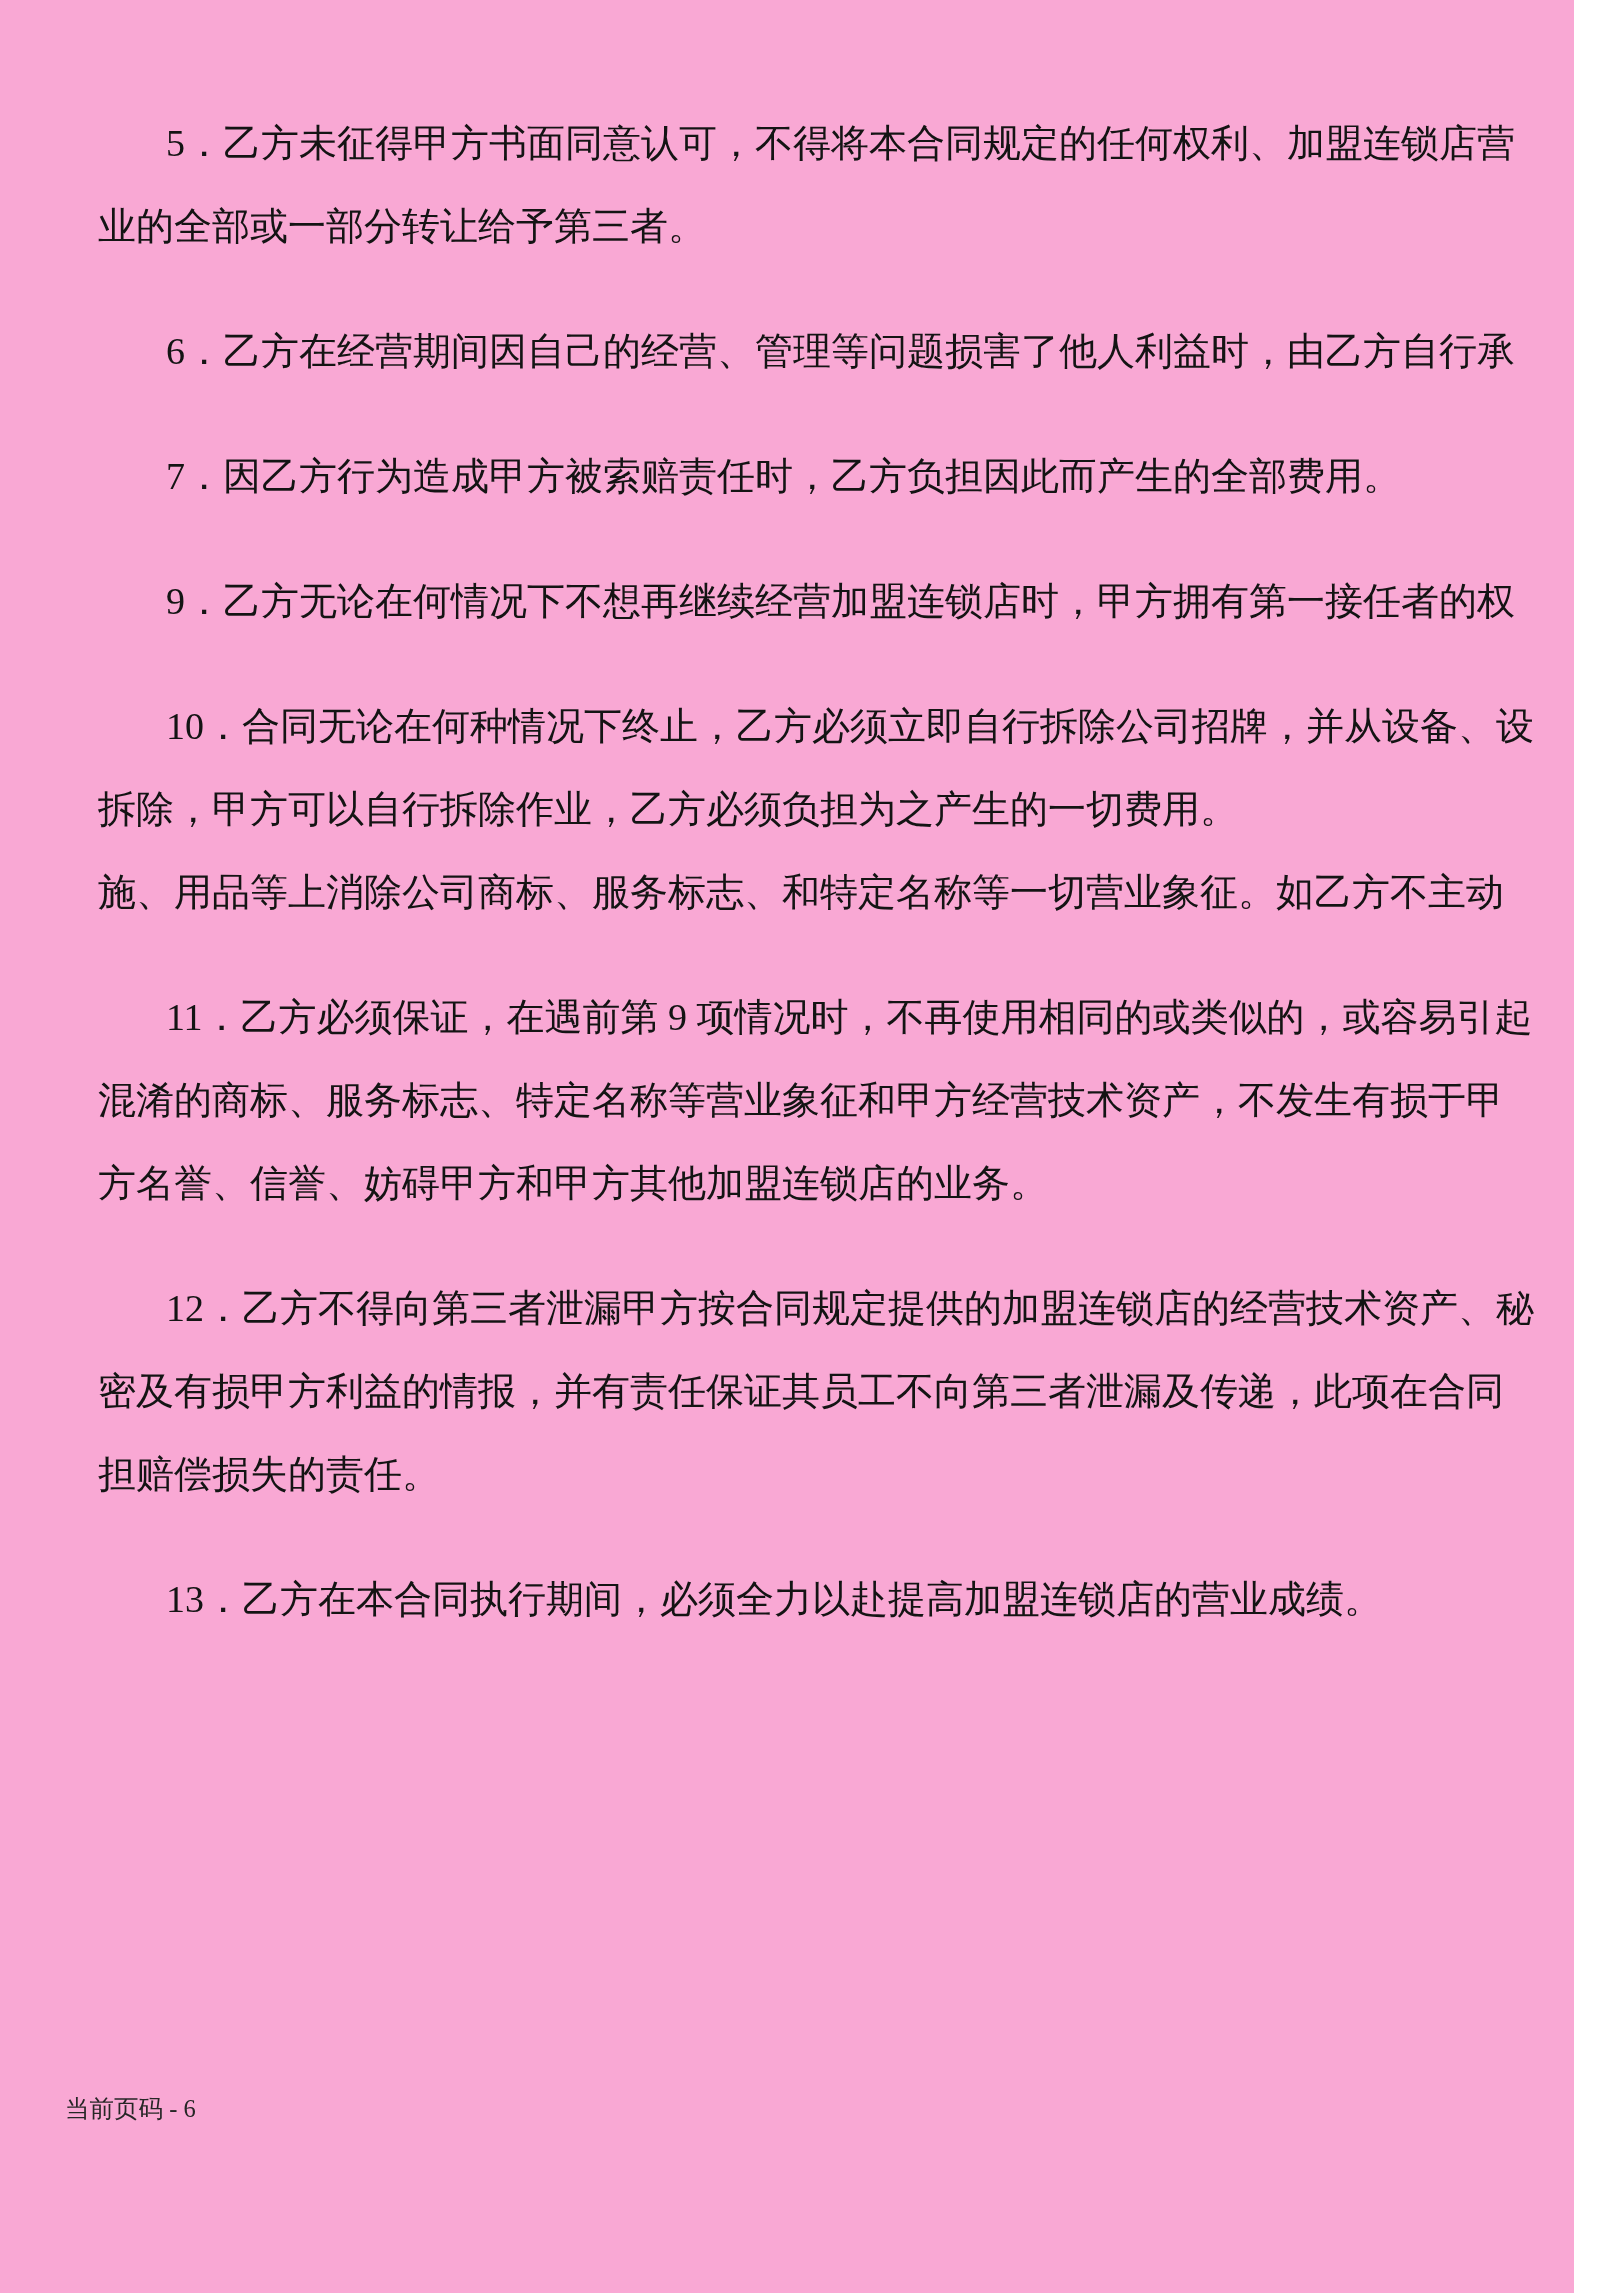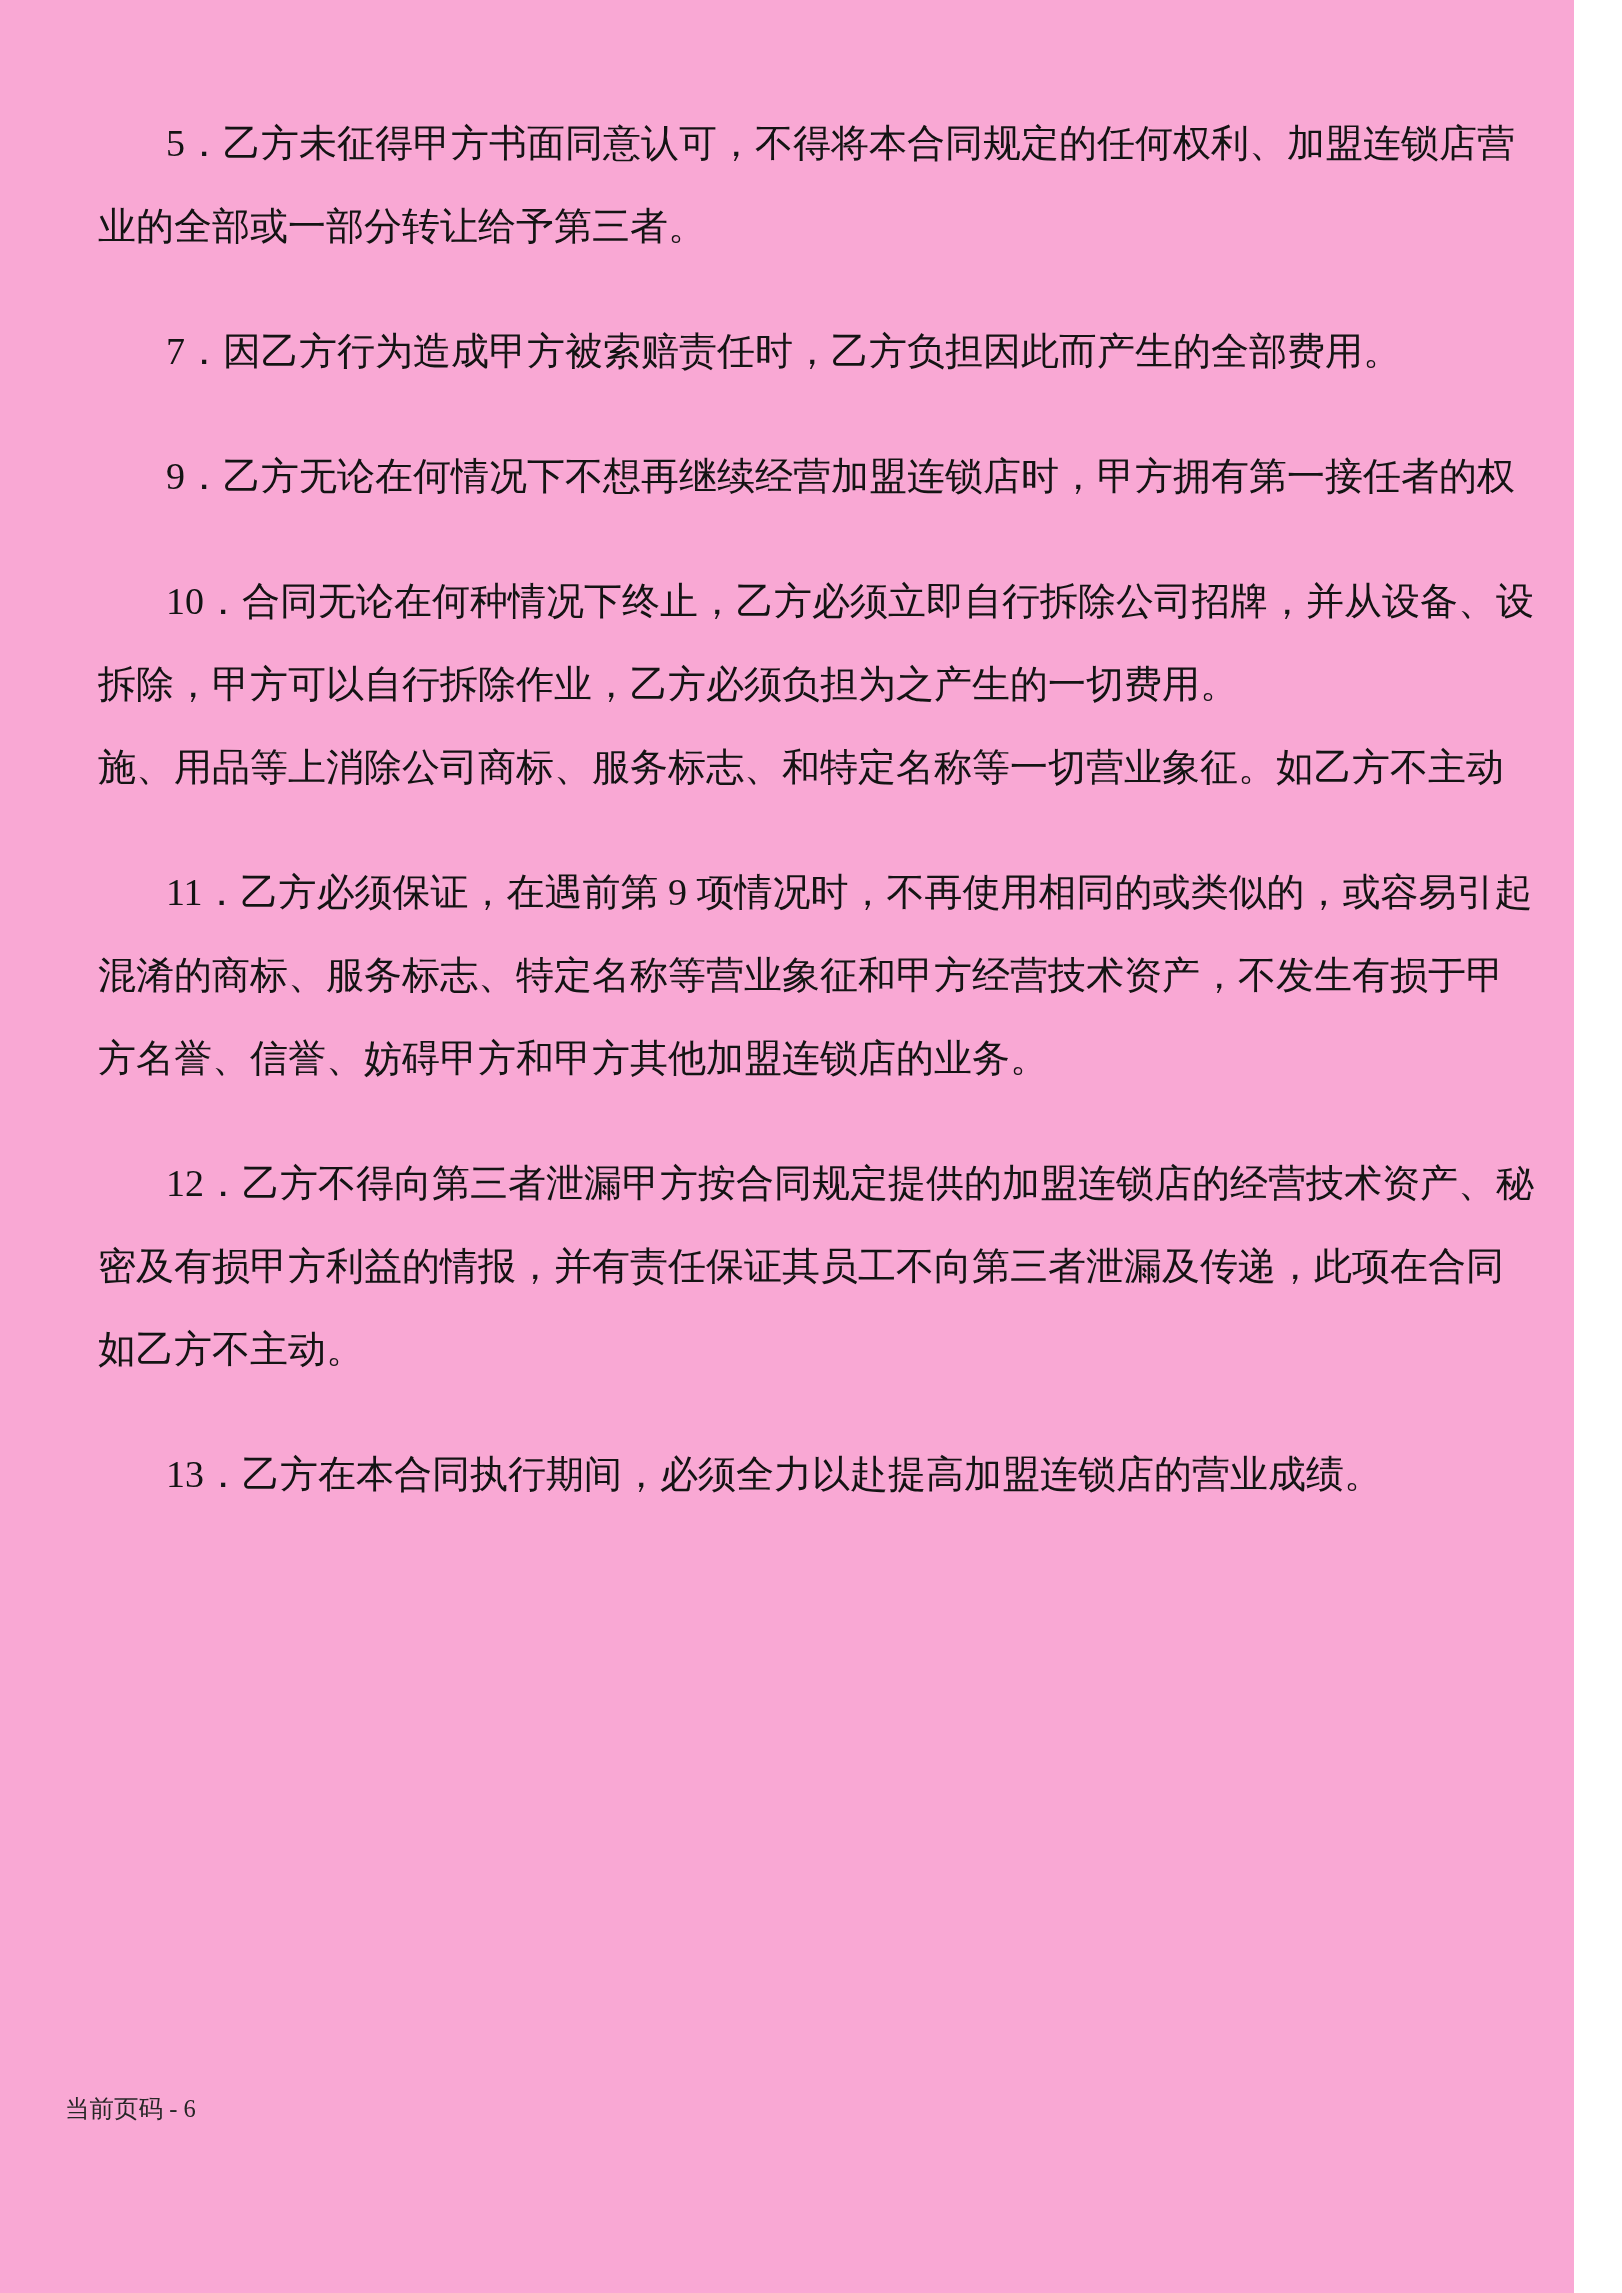--- a/index.html
+++ b/index.html
@@ -53,20 +53,21 @@
 
 <div class="page">
   <div class="doc-body">
 
     <p class="para">
       <span class="line first">5．乙方未征得甲方书面同意认可，不得将本合同规定的任何权利、加盟连锁店营</span>
       <span class="line">业的全部或一部分转让给予第三者。</span>
     </p>
 
     <p class="para">
+      <span class="line first">6．乙方在经营期间因自己的经营、管理等问题损害了他人利益时，由乙方自行承</span>
     </p>
 
     <p class="para">
       <span class="line first">7．因乙方行为造成甲方被索赔责任时，乙方负担因此而产生的全部费用。</span>
     </p>
 
 
     <p class="para">
       <span class="line first">9．乙方无论在何情况下不想再继续经营加盟连锁店时，甲方拥有第一接任者的权</span>
     </p>
@@ -79,21 +80,21 @@
 
     <p class="para">
       <span class="line first">11．乙方必须保证，在遇前第 9 项情况时，不再使用相同的或类似的，或容易引起</span>
       <span class="line">混淆的商标、服务标志、特定名称等营业象征和甲方经营技术资产，不发生有损于甲</span>
       <span class="line">方名誉、信誉、妨碍甲方和甲方其他加盟连锁店的业务。</span>
     </p>
 
     <p class="para">
       <span class="line first">12．乙方不得向第三者泄漏甲方按合同规定提供的加盟连锁店的经营技术资产、秘</span>
       <span class="line">密及有损甲方利益的情报，并有责任保证其员工不向第三者泄漏及传递，此项在合同</span>
-      <span class="line">如乙方不主动。</span>
+      <span class="line">担赔偿损失的责任。</span>
     </p>
 
     <p class="para">
       <span class="line first">13．乙方在本合同执行期间，必须全力以赴提高加盟连锁店的营业成绩。</span>
     </p>
 
   </div>
 
   <div class="footer">
     <span>当前页码 - 6</span>

